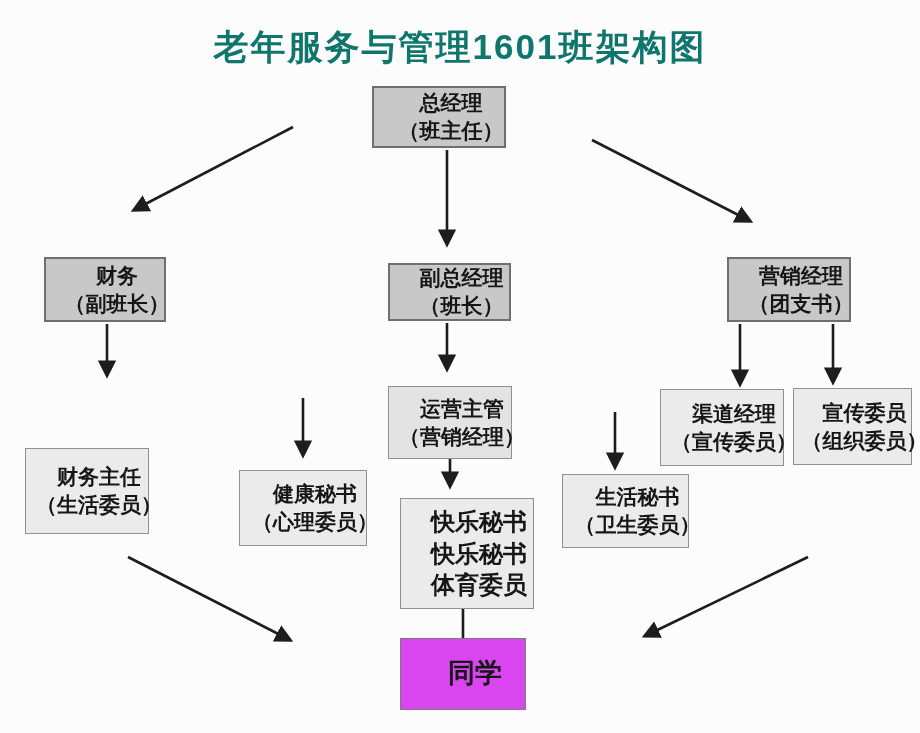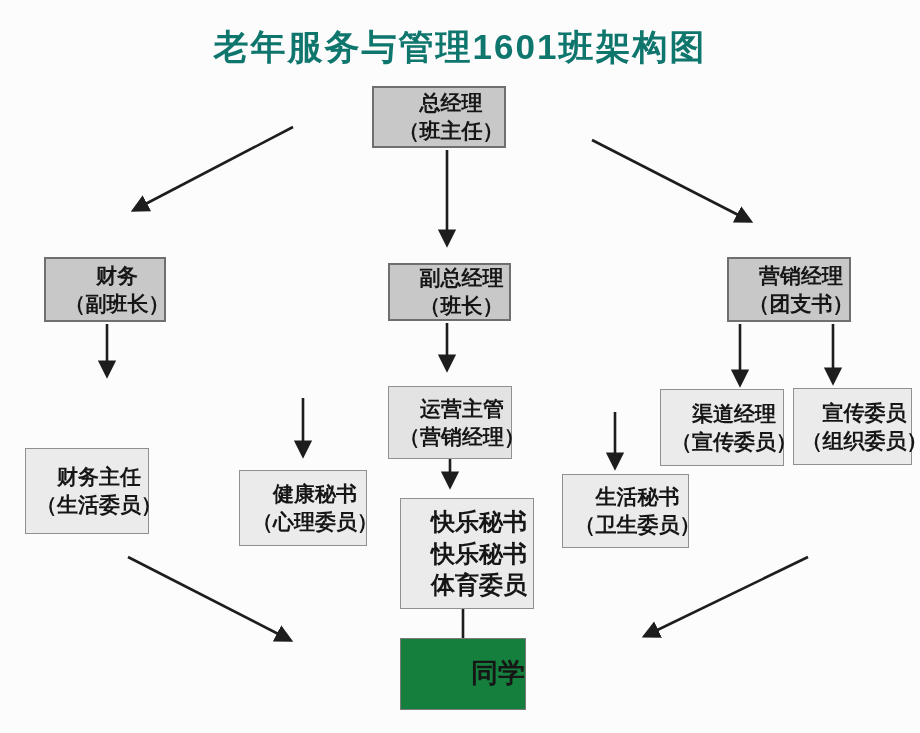--- a/index.html
+++ b/index.html
@@ -12,21 +12,21 @@
     font-size:35px;font-weight:bold;color:#0f766e;letter-spacing:2px;
   }
   .node{
     position:absolute;display:flex;flex-direction:column;align-items:center;
     justify-content:center;text-align:center;color:#161616;font-weight:600;
     line-height:1.32;font-size:21px;box-sizing:border-box;white-space:nowrap;padding-left:24px;
   }
   .fill-gray{background:#c8c8c8;border:2px solid #6f6f6f;}
   .fill-light{background:#ebebeb;border:1px solid #909090;}
   .fill-mid{background:#e3e3e3;border:1px solid #909090;margin-top:13px;}
-  .fill-dark{background:#15803d;border:1px solid #7a7a7a;font-size:27px;align-items:flex-end;}
+  .fill-dark{background:#d946ef;border:1px solid #7a7a7a;font-size:27px;}
   svg.arrows{position:absolute;left:0;top:0;pointer-events:none;}
   svg.arrows line{stroke:#1d1d1d;stroke-width:2.6;}
 </style>
 </head>
 <body>
 
 <div class="canvas">
 
   <div class="chart-title">老年服务与管理1601班架构图</div>
 

